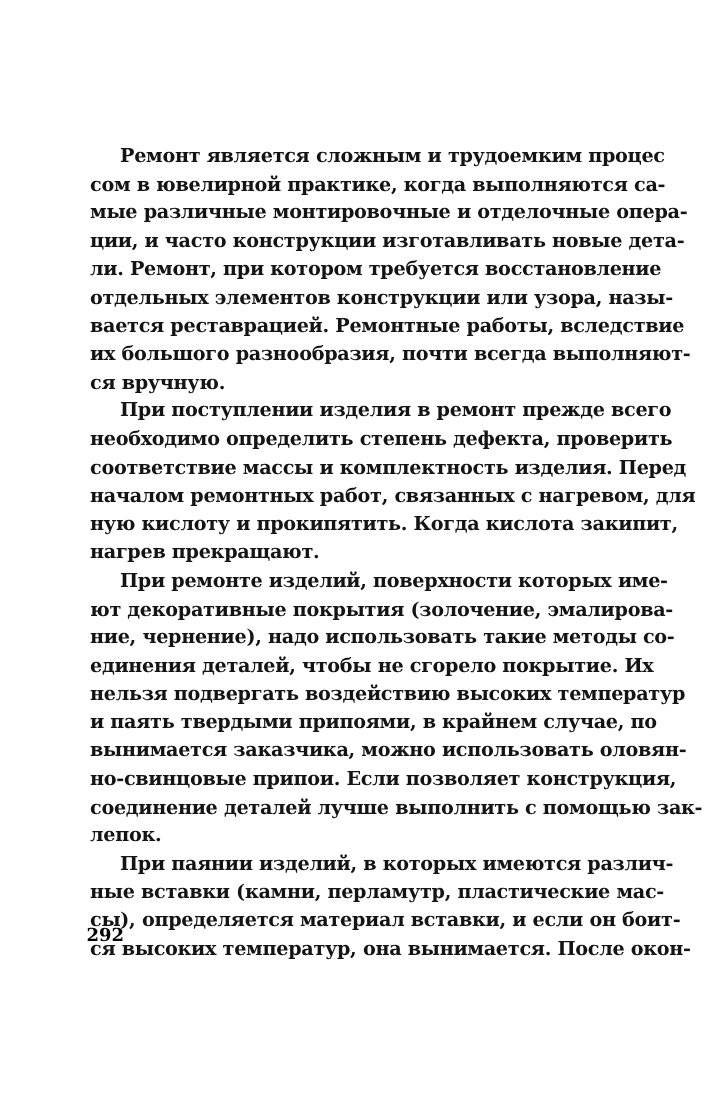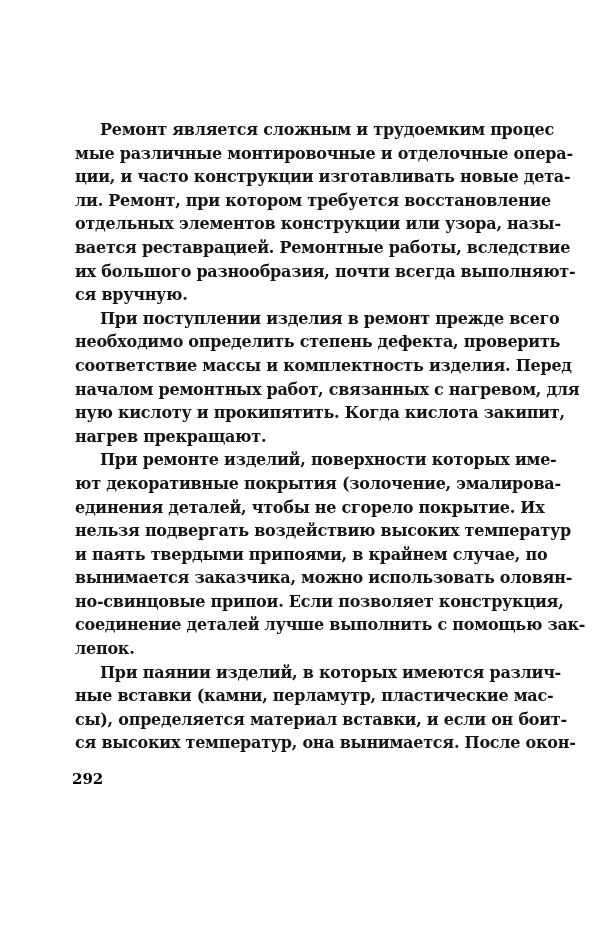--- a/index.html
+++ b/index.html
@@ -54,37 +54,39 @@
       color: #000000;
     }
   </style>
 </head>
 <body>
 
 <div class="page">
   <div class="text-block">
 
     <div class="line indent">Ремонт является сложным и трудоемким процес</div>
+    <div class="line">сом в ювелирной практике, когда выполняются са-</div>
     <div class="line">мые различные монтировочные и отделочные опера-</div>
     <div class="line">ции, и часто конструкции изготавливать новые дета-</div>
     <div class="line">ли. Ремонт, при котором требуется восстановление</div>
     <div class="line">отдельных элементов конструкции или узора, назы-</div>
     <div class="line">вается реставрацией. Ремонтные работы, вследствие</div>
     <div class="line">их большого разнообразия, почти всегда выполняют-</div>
     <div class="line last">ся вручную.</div>
 
     <div class="line indent">При поступлении изделия в ремонт прежде всего</div>
     <div class="line">необходимо определить степень дефекта, проверить</div>
     <div class="line">соответствие массы и комплектность изделия. Перед</div>
     <div class="line">началом ремонтных работ, связанных с нагревом, для</div>
     <div class="line">ную кислоту и прокипятить. Когда кислота закипит,</div>
     <div class="line last">нагрев прекращают.</div>
 
     <div class="line indent">При ремонте изделий, поверхности которых име-</div>
     <div class="line">ют декоративные покрытия (золочение, эмалирова-</div>
+    <div class="line">ние, чернение), надо использовать такие методы со-</div>
     <div class="line">единения деталей, чтобы не сгорело покрытие. Их</div>
     <div class="line">нельзя подвергать воздействию высоких температур</div>
     <div class="line">и паять твердыми припоями, в крайнем случае, по</div>
     <div class="line">вынимается заказчика, можно использовать оловян-</div>
     <div class="line">но-свинцовые припои. Если позволяет конструкция,</div>
     <div class="line">соединение деталей лучше выполнить с помощью зак-</div>
     <div class="line last">лепок.</div>
 
     <div class="line indent">При паянии изделий, в которых имеются различ-</div>
     <div class="line">ные вставки (камни, перламутр, пластические мас-</div>

